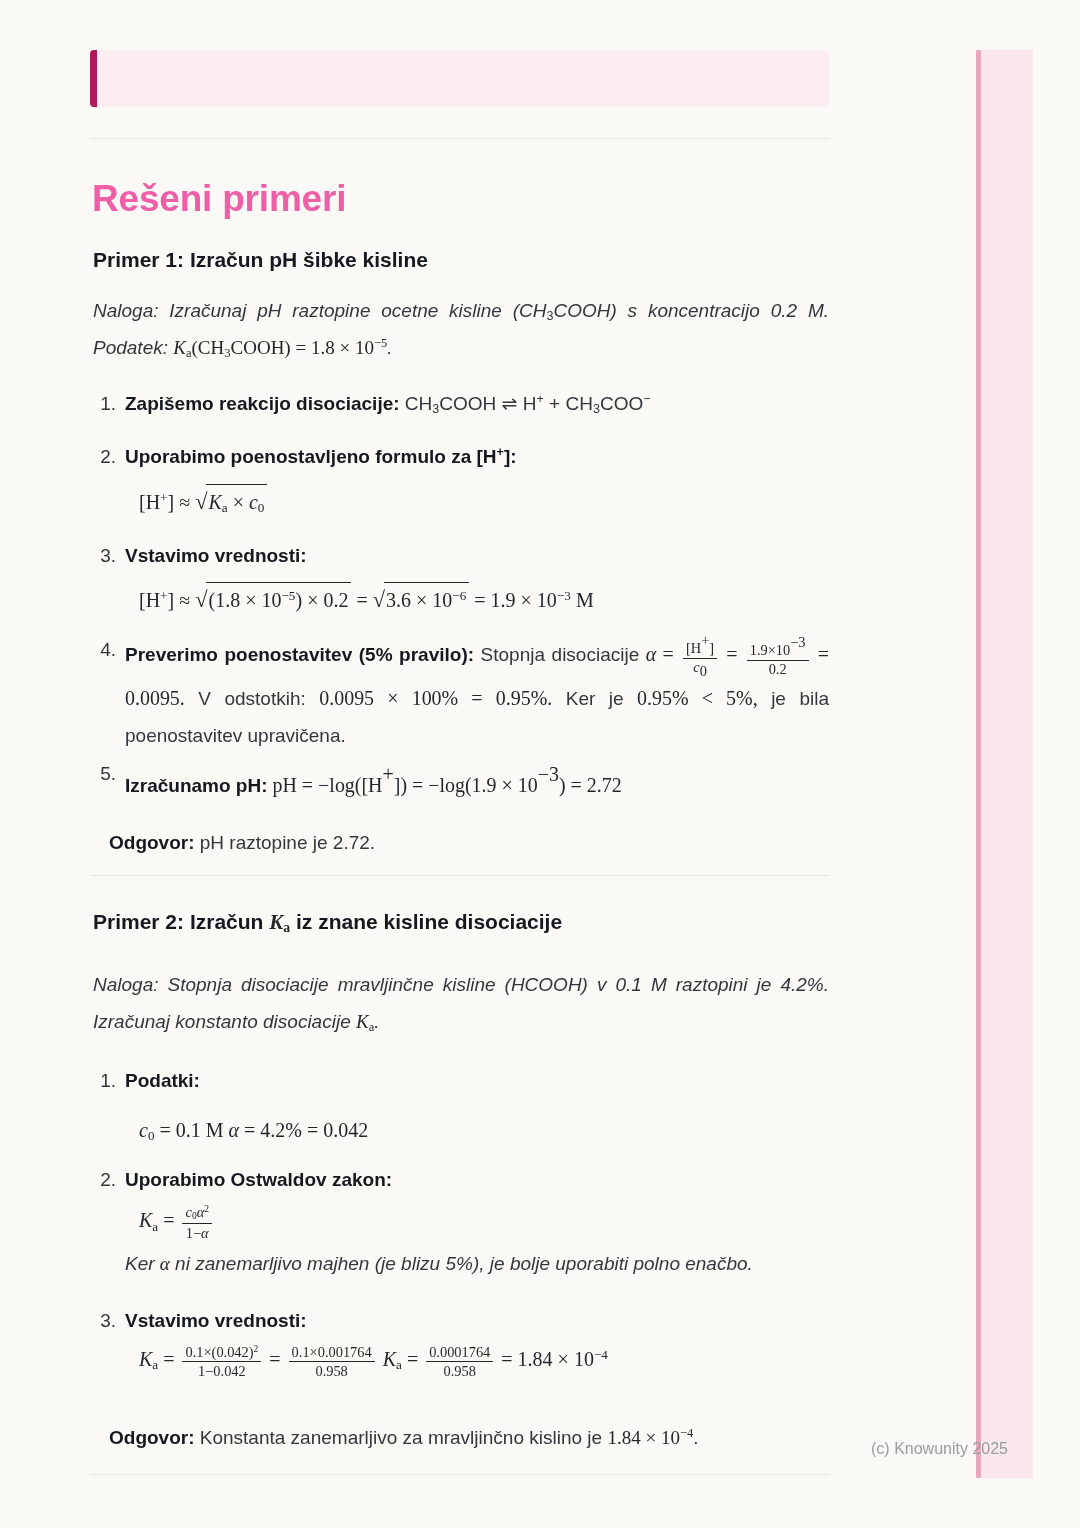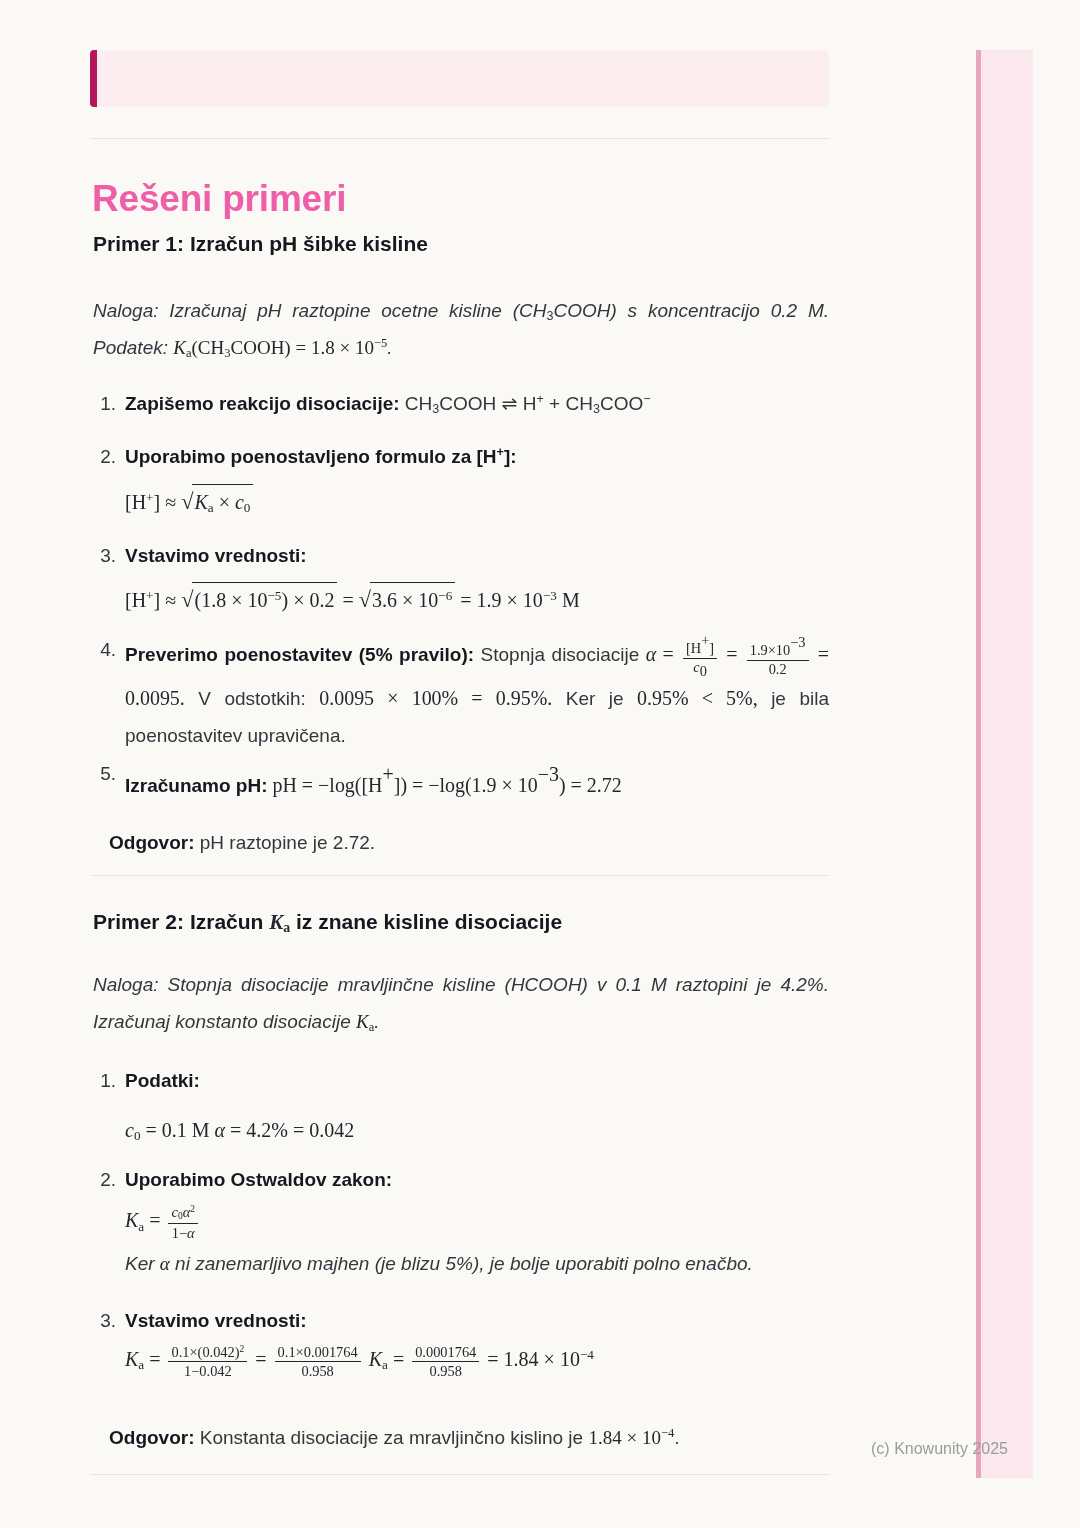--- a/index.html
+++ b/index.html
@@ -45,21 +45,21 @@
     position:absolute;left:90px;width:739px;
     display:flex;align-items:flex-start;line-height:1.9;
   }
   .num{
     flex:0 0 26px;text-align:right;padding-right:9px;
     color:var(--text,#33373d);
   }
   .sbody{flex:1 1 auto;}
   .sbody.just{text-align:justify;}
   .formula{
-    position:absolute;left:125px;margin:0;width:704px;
+    position:absolute;left:139px;margin:0;width:704px;
     font-size:20px;color:#23272c;line-height:1.6;
     font-family:"Liberation Serif","DejaVu Serif","DejaVu Sans",serif;
   }
   .note{
     position:absolute;left:125px;margin:0;width:704px;
     font-style:italic;line-height:1.5;
   }
   .answer{
     position:absolute;left:93px;margin:16px;width:737px;line-height:1.6;
   }
@@ -98,21 +98,21 @@
 <body>
 
 <div class="page" style="--bg: #fbf9f6; --text: #33373d; --heading: #15191f; --title: #ee5fa7; --divider: #e8e6e1; --callout-bg: #fcedf0; --callout-bar: #b2195b; --stripe-bg: #fae8ee; --stripe-border: #e8a8bc; --watermark: #9b9b9b;">
 
   <div class="callout"></div>
 
   <div class="divider" style="top:138px"></div>
 
   <h1 class="title">Rešeni primeri</h1>
 
-  <h2 class="h2" style="top:232px">Primer 1: Izračun pH šibke kisline</h2>
+  <h2 class="h2" style="top:248px">Primer 1: Izračun pH šibke kisline</h2>
 
   <p class="naloga" style="top:292px"><span class="tp">Naloga: Izračunaj pH raztopine ocetne kisline (CH</span><span class="tsub">3</span><span class="tp">COOH) s koncentracijo 0.2 M. Podatek: </span><span class="tmi">K</span><span class="tm tsub">a</span><span class="tm">(CH</span><span class="tm tsub">3</span><span class="tm">COOH) = 1.8 × 10</span><span class="tm tsup">−5</span><span class="tp">.</span></p>
 
   <div class="step" style="top:386px">
     <span class="num">1.</span>
     <div class="sbody"><span class="tb">Zapišemo reakcijo disociacije:</span><span class="tp"> CH</span><span class="tsub">3</span><span class="tp">COOH ⇌ H</span><span class="tsup">+</span><span class="tp"> + CH</span><span class="tsub">3</span><span class="tp">COO</span><span class="tsup">−</span></div>
   </div>
 
   <div class="step" style="top:439px">
     <span class="num">2.</span>
@@ -156,21 +156,21 @@
   </div>
   <div class="formula" style="top:1203px"><span class="tmi">K</span><span class="tm tsub">a</span><span class="tm"> = </span><span class="tf"><span class="tfn"><span class="tmi">c</span><span class="tm tsub">0</span><span class="tmi">α</span><span class="tm tsup">2</span></span><span class="tfd"><span class="tm">1−</span><span class="tmi">α</span></span></span></div>
   <p class="note" style="top:1250px"><span class="tp">Ker </span><span class="tmi">α</span><span class="tp"> ni zanemarljivo majhen (je blizu 5%), je bolje uporabiti polno enačbo.</span></p>
 
   <div class="step" style="top:1303px">
     <span class="num">3.</span>
     <div class="sbody"><span class="tb">Vstavimo vrednosti:</span></div>
   </div>
   <div class="formula" style="top:1343px"><span class="tmi">K</span><span class="tm tsub">a</span><span class="tm"> = </span><span class="tf"><span class="tfn"><span class="tm">0.1×(0.042)</span><span class="tm tsup">2</span></span><span class="tfd"><span class="tm">1−0.042</span></span></span><span class="tm"> = </span><span class="tf"><span class="tfn"><span class="tm">0.1×0.001764</span></span><span class="tfd"><span class="tm">0.958</span></span></span><span class="tm">  </span><span class="tmi">K</span><span class="tm tsub">a</span><span class="tm"> = </span><span class="tf"><span class="tfn"><span class="tm">0.0001764</span></span><span class="tfd"><span class="tm">0.958</span></span></span><span class="tm"> = 1.84 × 10</span><span class="tm tsup">−4</span></div>
 
-  <p class="answer" style="top:1407px"><span class="tb">Odgovor:</span><span class="tp"> Konstanta disociacije za mravljinčno kislino je </span><span class="tm">1.84 × 10</span><span class="tm tsup">−4</span><span class="tp">.</span></p>
+  <p class="answer" style="top:1407px"><span class="tb">Odgovor:</span><span class="tp"> Konstanta zanemarljivo za mravljinčno kislino je </span><span class="tm">1.84 × 10</span><span class="tm tsup">−4</span><span class="tp">.</span></p>
 
   <div class="divider" style="top:1474px"></div>
 
   <div class="watermark">(c) Knowunity 2025</div>
 
   <div class="stripe"></div>
 
 </div>
 
 </body></html>

